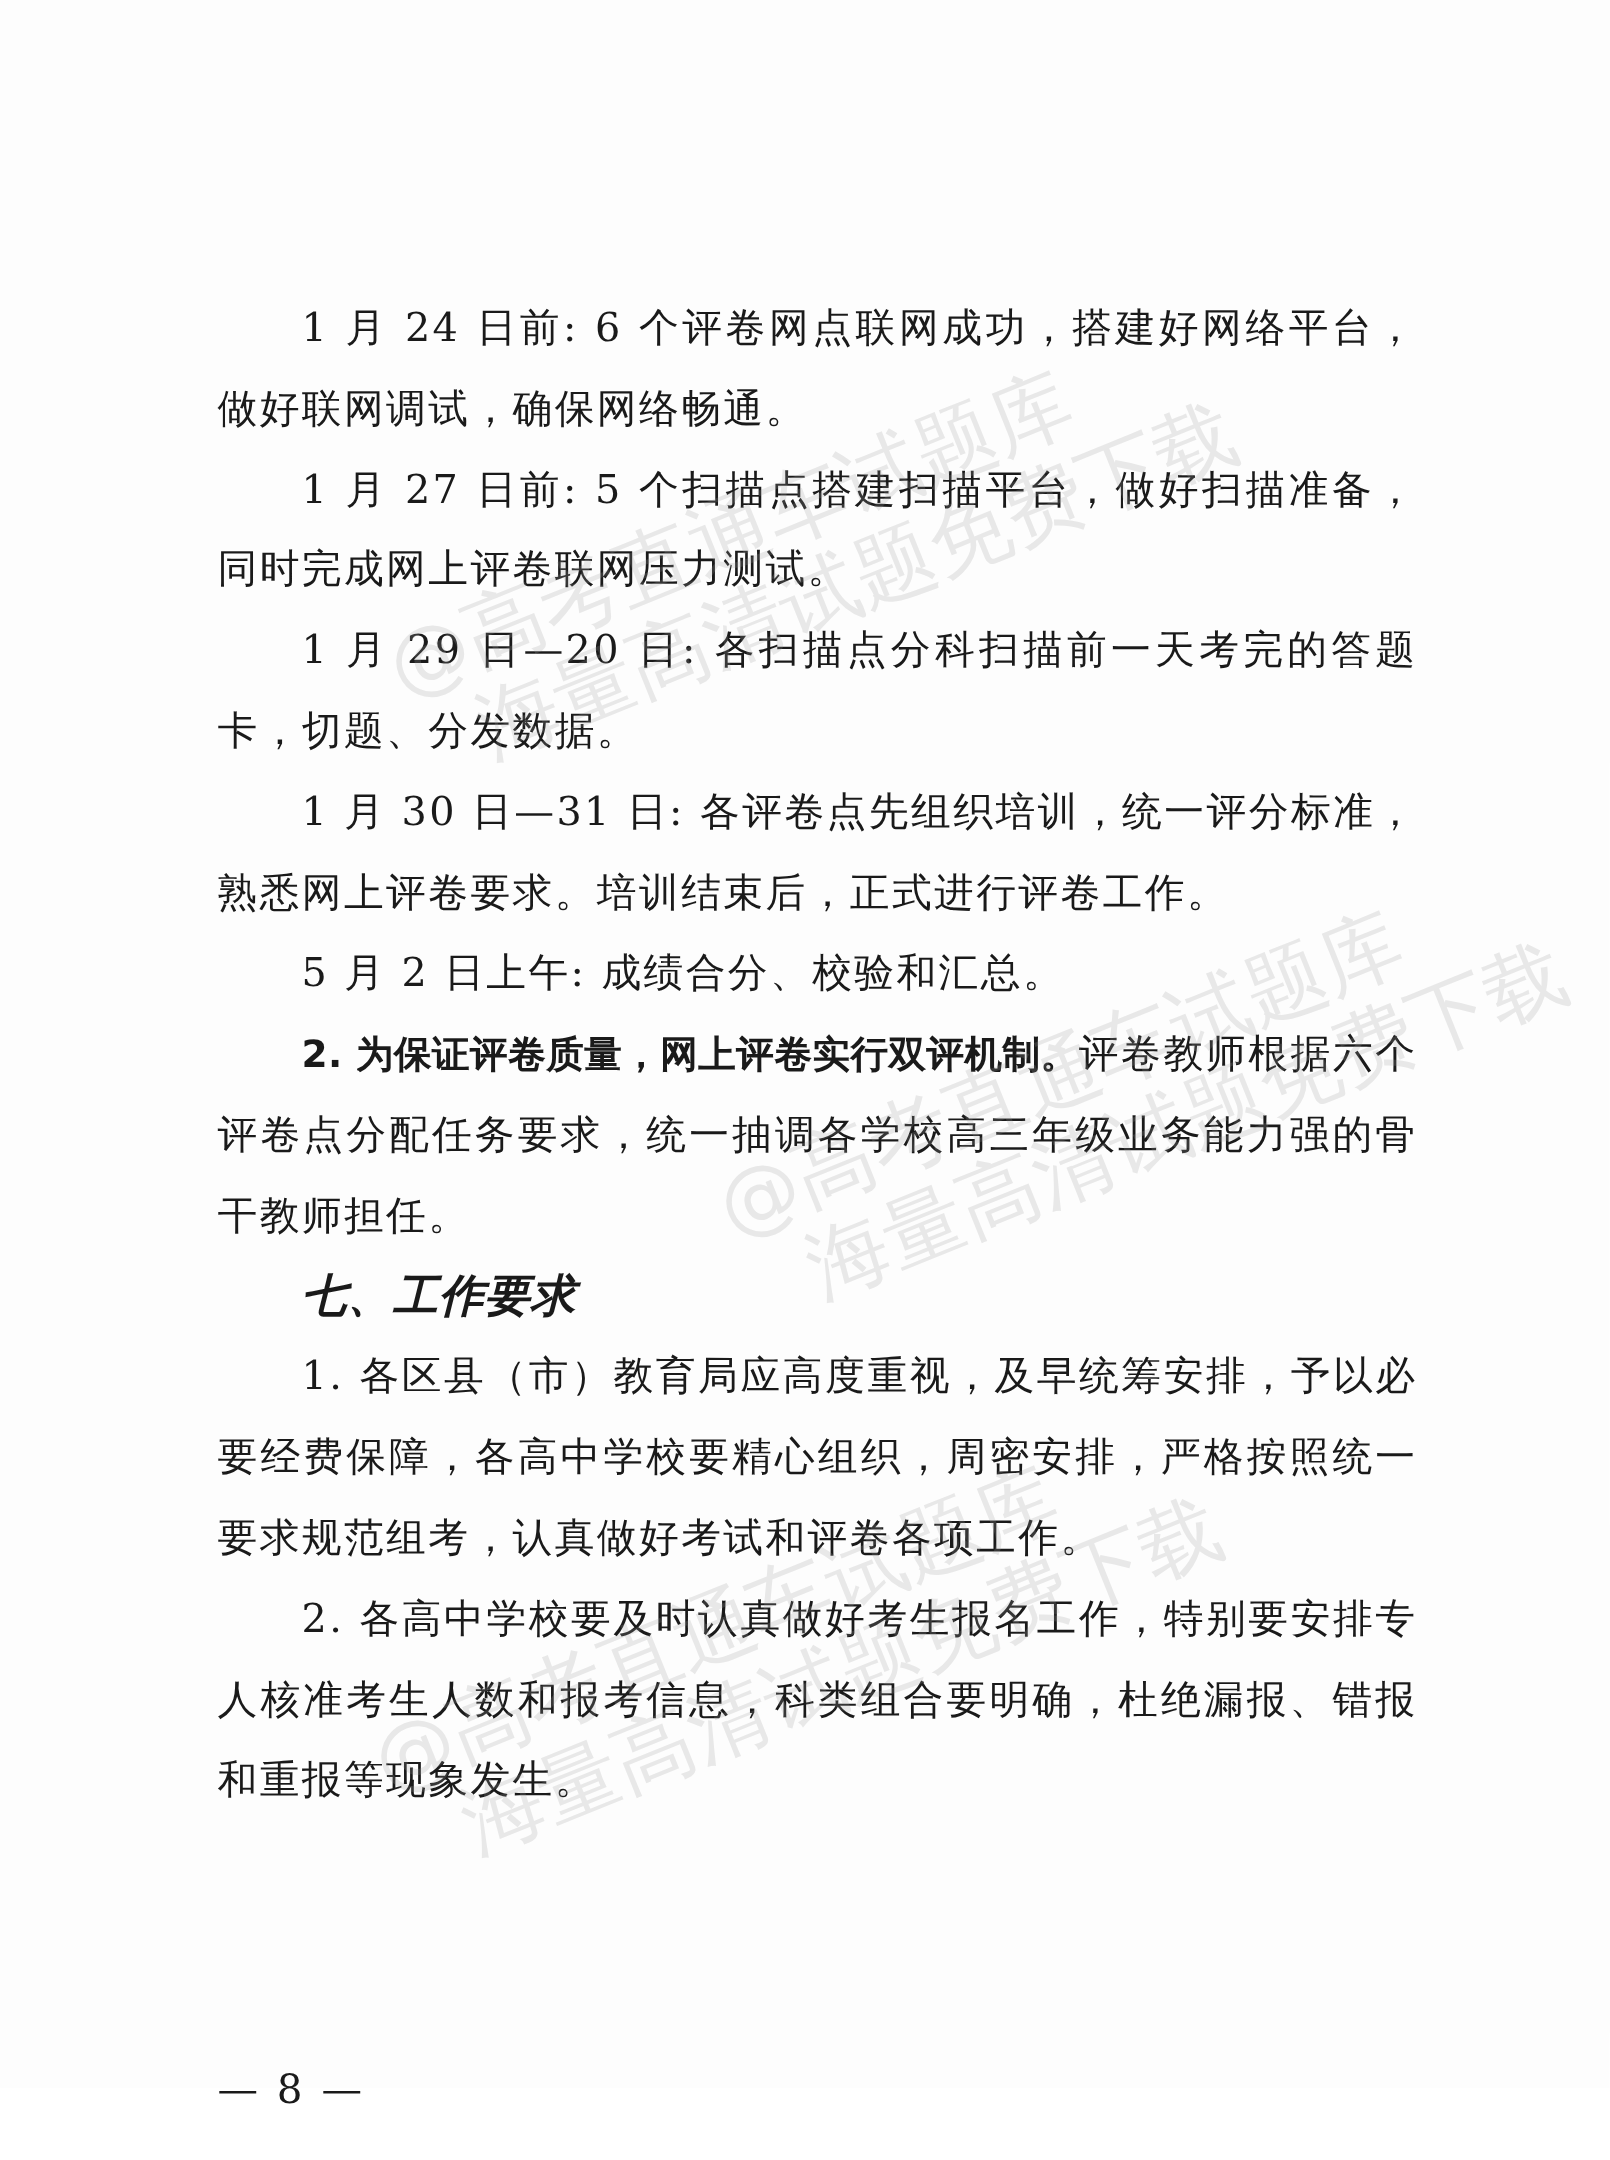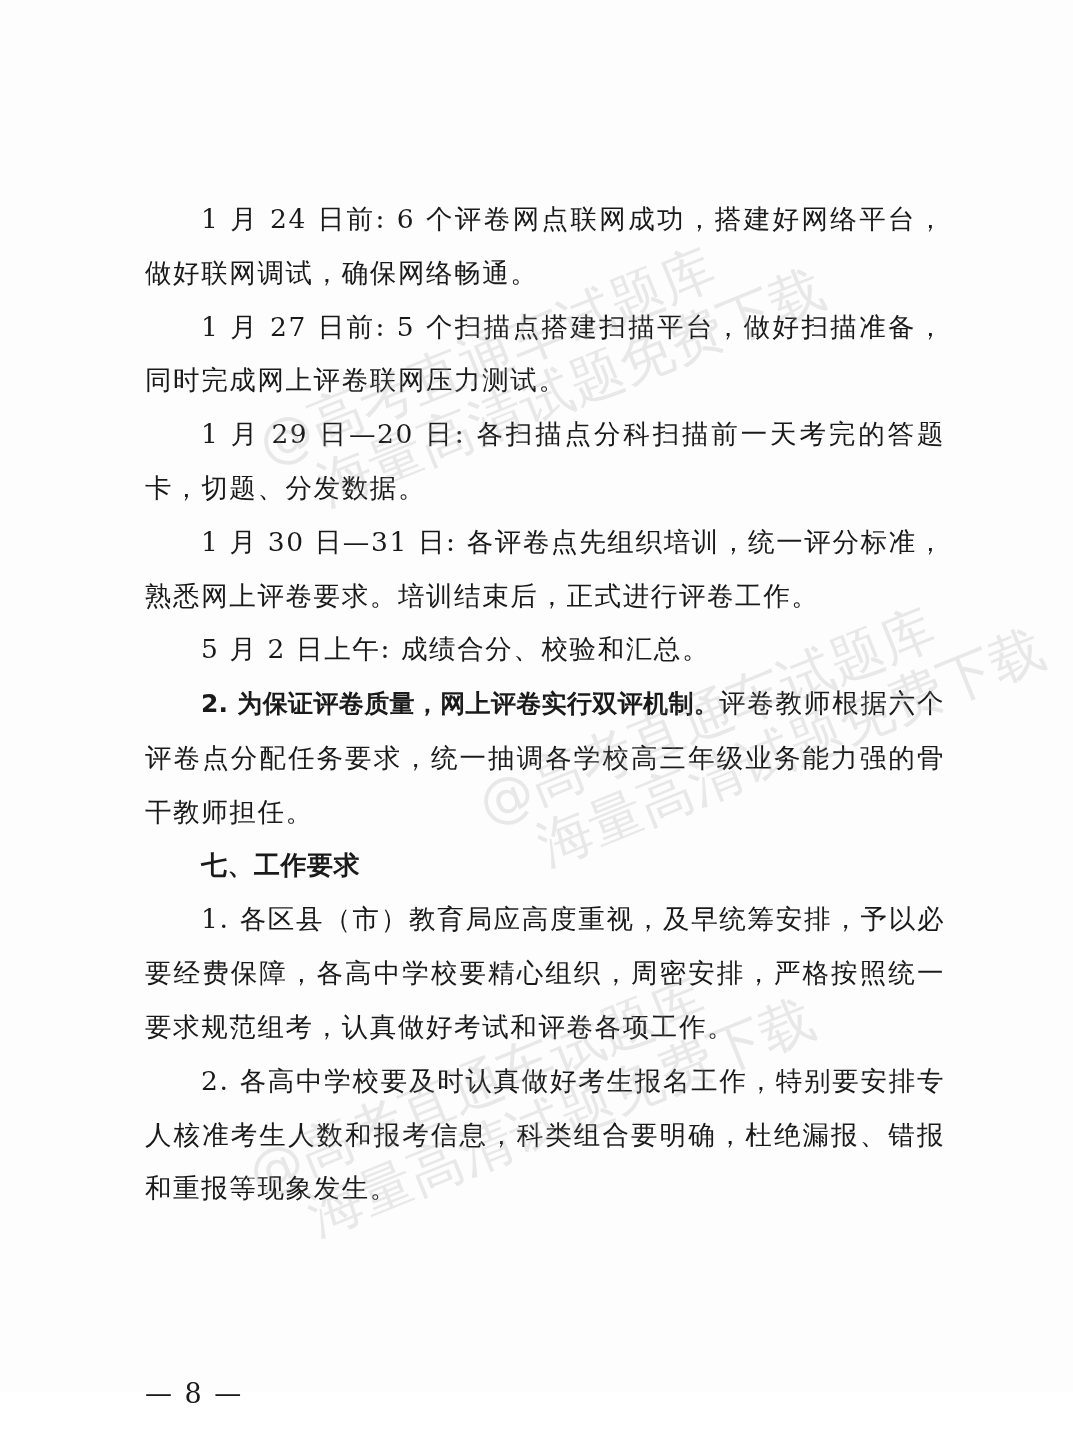--- a/index.html
+++ b/index.html
@@ -33,21 +33,22 @@
       line-height: 53.8px;
       letter-spacing: 1.6px;
       margin: 0;
       text-align: justify;
       text-indent: 56px;
     }
     .para.heading {
       font-family: "DejaVu Sans", "Liberation Sans", sans-serif;
       font-weight: bold;
       letter-spacing: 0.5px;
-      font-size: 26px;
+      font-size: 30px;
+      font-style: italic;
     }
     .bold {
       font-family: "DejaVu Sans", "Liberation Sans", sans-serif;
       font-weight: bold;
       letter-spacing: 0.2px;
       font-size: 25px;
     }
     .page-number {
       position: absolute;
       left: 145px;

